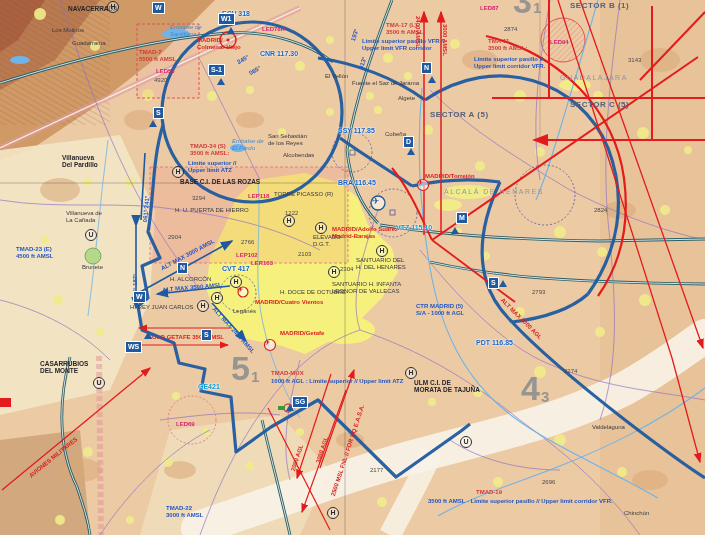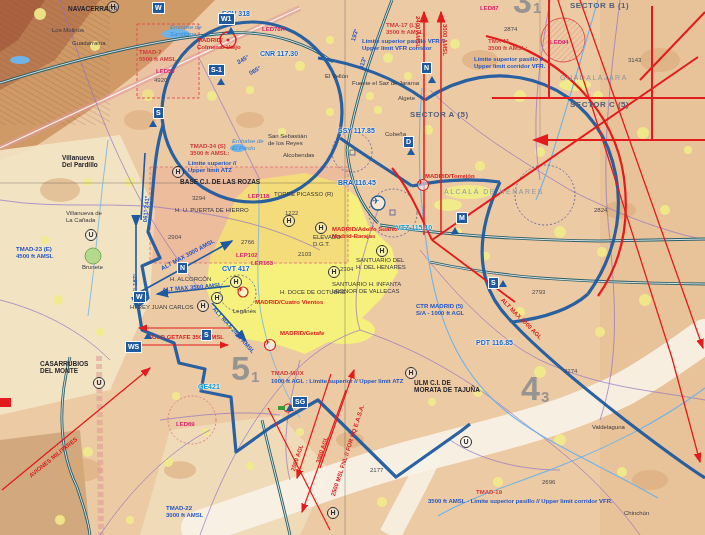--- a/index.html
+++ b/index.html
@@ -298,21 +298,21 @@
       <div class="lb sector" style="left: 570px; top: 2px;">SECTOR B (1)</div>
       <div class="lb mag" style="left: 480px; top: 5px;">LED87</div>
       <div class="lb tma" style="left: 488px; top: 38px;">TMA-11
 3500 ft AMSL:</div>
       <div class="lb binfo" style="left: 474px; top: 56px;">Límite superior pasillo //
 Upper limit corridor VFR.</div>
       <div class="lb elev" style="left: 504px; top: 26px;">2874</div>
       <div class="lb elev" style="left: 628px; top: 57px;">3143</div>
       <div class="lb faint" style="left: 560px; top: 74px;">GUADALAJARA</div>
       <div class="lb sector" style="left: 570px; top: 101px;">SECTOR C (5)</div>
-      <div class="lb sector" style="left: 410px; top: 111px;">SECTOR A (5)</div>
+      <div class="lb sector" style="left: 430px; top: 111px;">SECTOR A (5)</div>
       <div class="lb freq" style="left: 338px; top: 127px;">SSY 117.85</div>
       <div class="lb mag" style="left: 550px; top: 39px;">LED94</div>
       <div class="lb dark" style="left: 268px; top: 133px;">San Sebastián
 de los Reyes</div>
       <div class="lb dark" style="left: 283px; top: 152px;">Alcobendas</div>
       <div class="lb dark" style="left: 352px; top: 80px;">Fuente el Saz de Jarama</div>
       <div class="lb dark" style="left: 398px; top: 95px;">Algete</div>
       <div class="lb dark" style="left: 385px; top: 131px;">Cobeña</div>
       <div class="lb redt" style="left: 425px; top: 173px;">MADRID/Torrejón</div>
       <div class="lb faint" style="left: 444px; top: 188px;">ALCALÁ DE HENARES</div>

